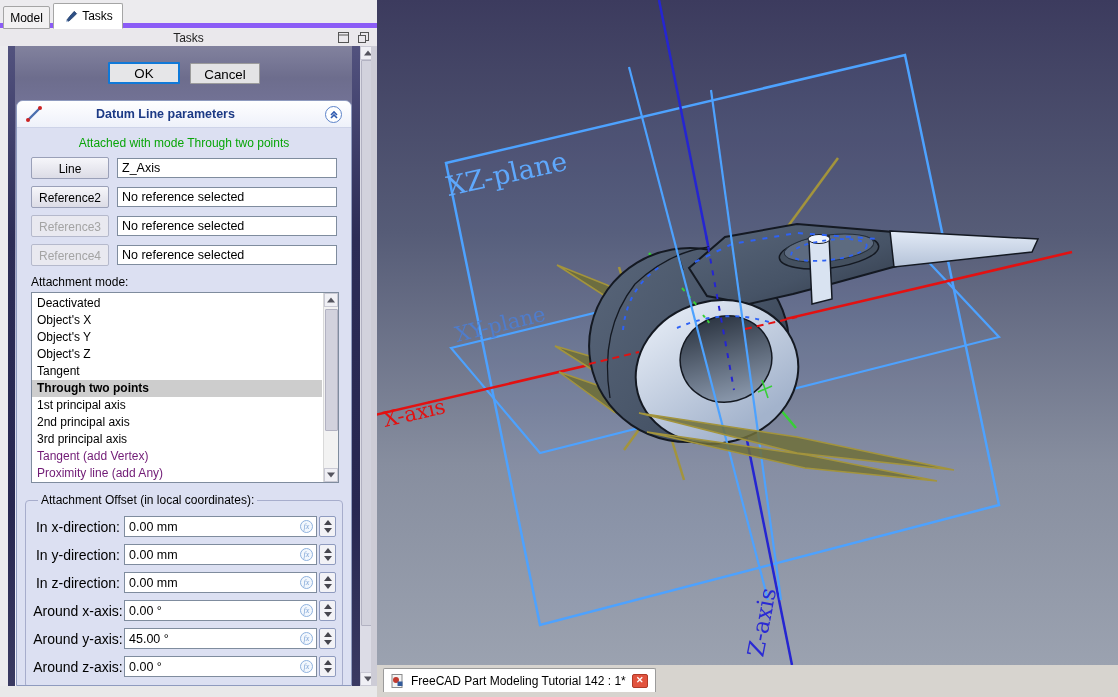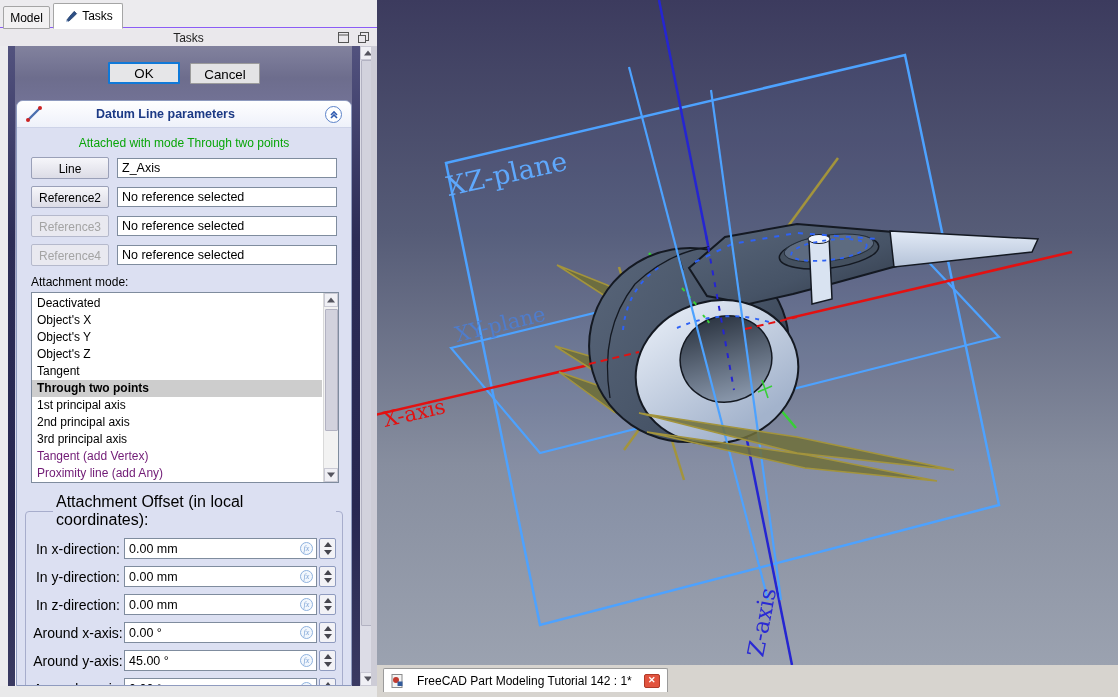--- a/index.html
+++ b/index.html
@@ -1,21 +1,21 @@
 <!DOCTYPE html>
 <html><head>
 <meta charset="utf-8">
 <style>
   html,body{margin:0;padding:0;background:#666;}
   .app{position:relative;width:1118px;height:697px;overflow:hidden;
        font-family:"Liberation Sans",sans-serif;font-size:12px;color:#000;background:#ecebee;}
   .app *{box-sizing:border-box;}
 
   
-  .tabstrip{position:absolute;left:0;top:0;width:377px;height:28px;background:#ecebee;border-bottom:1px solid #8b5cf6;}
+  .tabstrip{position:absolute;left:0;top:0;width:377px;height:28px;background:#ecebee;border-bottom:5px solid #8b5cf6;}
   .tab{position:absolute;display:flex;align-items:center;justify-content:center;gap:4px;
        border:1px solid #a5a5a5;border-radius:2px 2px 0 0;background:#f2f1f2;cursor:default;}
   .tab-model{left:3px;top:6px;width:47px;height:23px;}
   .tab-tasks{left:53px;top:3px;width:70px;height:26px;background:#fff;border-bottom-color:#fff;z-index:2;}
 
   
   .dock-title{position:absolute;left:0;top:29px;width:377px;height:17px;background:#eae8ec;
               display:flex;align-items:center;justify-content:center;font-size:12px;color:#222;}
   .dock-icons{position:absolute;right:8px;top:3px;display:flex;gap:9px;}
 
@@ -63,37 +63,37 @@
   .attach-label{margin:9px 0 3px 14px;font-size:12px;}
   .modes-list{position:relative;margin-left:14px;width:308px;height:191px;background:#fff;
               border:1px solid #7f8c9e;font-size:12px;padding-top:2px;overflow:hidden;}
   .item{height:17px;line-height:17px;padding-left:5px;width:290px;white-space:nowrap;}
   .item.sel{background:#cdcdcd;font-weight:bold;}
   .item.dis{color:#701a75;}
   .sb-list{right:0;top:0;width:15px;height:100%;position:absolute;background:#f2f2f2;border-left:1px solid #d9d9d9;}
 
   
   .offset-fs{margin:10px 8px 0 8px;border:1px solid #a7adcc;border-radius:4px;padding:2px 6px 10px 6px;}
-  .offset-fs legend{font-size:16px;padding:0 3px;margin-left:21px;}
+  .offset-fs legend{font-size:12px;padding:0 3px;margin-left:6px;}
   .off-row{display:flex;align-items:center;margin-top:7px;}
   .off-row label{width:92px;font-size:14px;text-align:center;}
   .field{flex:1;position:relative;}
   .field .txt{width:100%;height:21px;padding-right:22px;}
   .fx{position:absolute;right:4px;top:4px;width:13px;height:13px;border-radius:50%;border:1.5px solid #8fb2de;
       color:#7fa5d6;font-size:8px;font-style:italic;display:flex;align-items:center;justify-content:center;
       font-family:"Liberation Serif",serif;background:#f2f7fd;}
   .spin{width:17px;height:21px;margin-left:2px;border:1px solid #8f9bbf;background:#f2f2f6;border-radius:2px;position:relative;}
   .spin::before{content:"";position:absolute;top:3px;left:4px;border-left:4px solid transparent;border-right:4px solid transparent;border-bottom:5px solid #46464e;}
   .spin::after{content:"";position:absolute;bottom:3px;left:4px;border-left:4px solid transparent;border-right:4px solid transparent;border-top:5px solid #46464e;}
 
   
   #viewport{position:absolute;left:377px;top:0;width:741px;height:665px;display:block;}
   .doc-tabbar{position:absolute;left:377px;top:665px;width:741px;height:27px;background:#d7d4cf;}
   .doc-tab{position:absolute;left:6px;top:3px;height:24px;padding:0 7px;background:#fff;border:1px solid #9b9b9b;
-           border-bottom:none;border-radius:2px 2px 0 0;display:flex;align-items:center;gap:12px;font-size:12px;}
+           border-bottom:none;border-radius:2px 2px 0 0;display:flex;align-items:center;gap:6px;font-size:12px;}
   .close-btn{width:16px;height:14px;background:#e2533e;border:1px solid #b03a28;border-radius:2px;color:#fff;
              font-size:9px;font-weight:bold;display:flex;align-items:center;justify-content:center;line-height:1;}
   .strip-right{position:absolute;left:377px;top:692px;width:741px;height:5px;background:#d7d4cf;}
   .strip-left{position:absolute;left:0;top:686px;width:377px;height:11px;background:#e9e9ea;}
 
   svg text.vplabel{font-family:"DejaVu Serif","Liberation Serif",serif;}
 </style>
 </head>
 <body>
 

